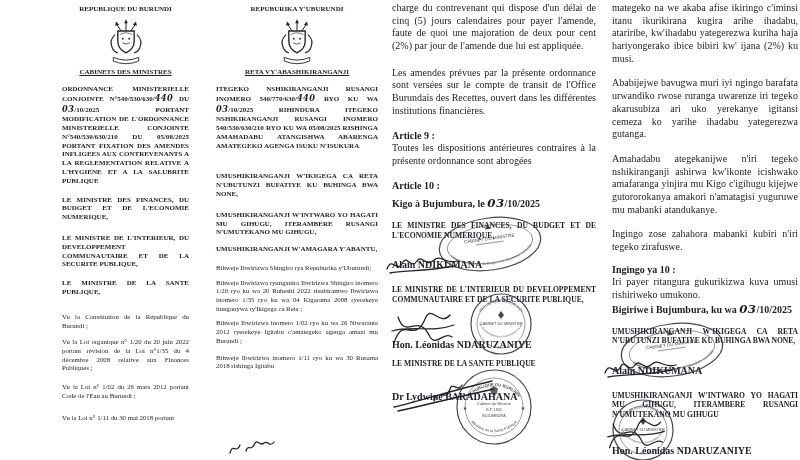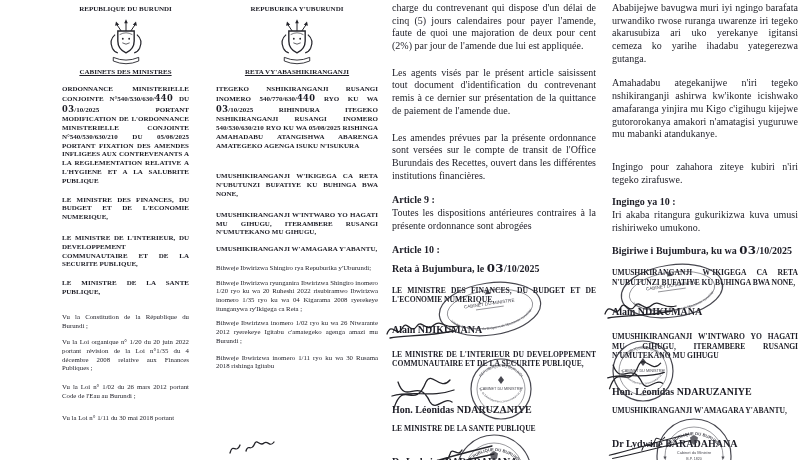--- a/index.html
+++ b/index.html
@@ -9,21 +9,21 @@
   .col{position:absolute}
   p{margin:0}
   .j{text-align:justify}
   .b{font-weight:bold}
   .ctr{text-align:center}
   .u{text-decoration:underline}
   .s68{font-size:6.8px;line-height:1.28}
   .s70{font-size:7px;line-height:1.26}
   .s72{font-size:10px;line-height:1.27}
   .s76{font-size:7.6px;line-height:1.25}
-  .hw{font-weight:bold;font-family:"DejaVu Serif",serif;font-size:1.18em;letter-spacing:.4px}
+  .hw{font-style:italic;font-weight:bold;font-family:"DejaVu Serif",serif;font-size:1.18em;letter-spacing:.4px}
   .arms{display:block;margin:3px auto}
   .sigarea{position:relative}
   .sg{position:absolute;left:0;right:0}
   .stamp{position:absolute;opacity:.9}
   .sk{fill:none;stroke:#34343d;stroke-width:1.2}
   .thin{stroke-width:.55}
   .st{fill:#34343d;text-anchor:middle;font-family:"Liberation Sans",sans-serif}
   .fl{fill:#34343d}
   .sig{position:absolute}
   .sig path{fill:none;stroke:#232329;stroke-width:1.3;stroke-linecap:round}
@@ -80,30 +80,29 @@
     <p class="j s68" style="margin-bottom:8px">Bihweje Ibwirizwa inomero 1/02 ryo ku wa 26 Ntwarante 2012 ryerekeye Igitabu c'amategeko agenga amazi mu Burundi ;</p>
     <p class="j s68">Bihweje Ibwirizwa inomero 1/11 ryo ku wa 30 Rusama 2018 rishinga Igitabu</p>
   </div>
 
   <svg class="sig" style="left:222px;top:438px" width="72" height="22" viewBox="0 0 72 22">
     <path d="M8 15 C11 4 14 17 18 7 M24 13 C26 5 29 15 33 5 C35 1 38 9 42 5 C46 2 48 10 52 4" stroke-width="1.1"></path>
   </svg>
 
   <div class="col" style="left:392px;top:2px;width:204px">
     <p class="j s72" style="margin-bottom:14px">charge du contrevenant qui dispose d'un délai de cinq (5) jours calendaires pour payer l'amende, faute de quoi une majoration de deux pour cent (2%) par jour de l'amende due lui est appliquée.</p>
-    <p class="j s72" style="margin-bottom:14px">Les agents visés par le présent article saisissent tout document d'identification du contrevenant remis à ce dernier sur présentation de la quittance de paiement de l'amende due.</p>
     <p class="j s72" style="margin-bottom:12px">Les amendes prévues par la présente ordonnance sont versées sur le compte de transit de l'Office Burundais des Recettes, ouvert dans les différentes institutions financières.</p>
     <div style="margin-bottom:12px">
       <div class="b s72">Article 9 :</div>
       <div class="j s72">Toutes les dispositions antérieures contraires à la présente ordonnance sont abrogées</div>
     </div>
     <div style="margin-bottom:4px">
       <div class="b s72">Article 10 :</div>
     </div>
-    <p class="b s72" style="margin-bottom:10px"><span>Reta à Bujumbura, le</span> <span class="hw">03</span><span>/10/2025</span></p>
+    <p class="b s72" style="margin-bottom:10px"><span>Kigo à Bujumbura, le</span> <span class="hw">03</span><span>/10/2025</span></p>
 
     <div class="sigarea" style="height:207px">
       <div class="sg b j s76" style="top:0">LE MINISTRE DES FINANCES, DU BUDGET ET DE L'ECONOMIE NUMERIQUE,</div>
       <div class="sg b s72" style="top:38px">Alain NDIKUMANA</div>
       <div class="sg b j s76" style="top:64px">LE MINISTRE DE L'INTERIEUR DU DEVELOPPEMENT COMMUNAUTAIRE ET DE LA SECURITE PUBLIQUE,</div>
       <div class="sg b s72" style="top:118px">Hon. Léonidas NDARUZANIYE</div>
       <div class="sg b j s76" style="top:138px">LE MINISTRE DE LA SANTE PUBLIQUE</div>
       <div class="sg b s72" style="top:170px">Dr Lydwine BARADAHANA</div>
 
       <svg class="stamp" style="left:44px;top:-6px;transform:rotate(-8deg)" width="108" height="58" viewBox="0 0 108 58">
@@ -154,28 +153,29 @@
       <svg class="sig" style="left:-4px;top:86px" width="70" height="44" viewBox="0 0 70 44">
         <path d="M6 36 C16 6 26 40 38 10 C44 -2 52 20 62 8 M10 10 C18 34 30 4 42 30 C48 40 56 24 64 30 M4 24 C24 18 44 26 66 18" stroke-width="1.4"></path>
       </svg>
       <svg class="sig" style="left:-2px;top:150px" width="108" height="42" viewBox="0 0 108 42">
         <path d="M4 36 C30 30 60 20 102 10 M8 40 C36 34 66 26 104 18 M44 30 C48 16 56 32 60 18 C62 10 68 22 72 14"></path>
       </svg>
     </div>
   </div>
 
   <div class="col" style="left:612px;top:2px;width:186px">
+    <p class="j s72" style="margin-bottom:12px">mategeko na we akaba afise ikiringo c'iminsi itanu ikurikirana kugira arihe ihadabu, atariribe, kw'ihadabu yategerezwa kuriha haja hariyongerako ibice bibiri kw' ijana (2%) ku musi.</p>
     <p class="j s72" style="margin-bottom:12px">Ababijejwe bavugwa muri iyi ngingo barafata urwandiko rwose ruranga uwarenze iri tegeko akarusubiza ari uko yerekanye igitansi cemeza ko yarihe ihadabu yategerezwa gutanga.</p>
-    <p class="j s72" style="margin-bottom:20px">Amahadabu ategekanijwe n'iri tegeko nshikiranganji ashirwa kw'ikonte icishwako amafaranga yinjira mu Kigo c'igihugu kijejwe gutororokanya amakori n'amatagisi yuguruwe mu mabanki atandukanye.</p>
+    <p class="j s72" style="margin-bottom:12px">Amahadabu ategekanijwe n'iri tegeko nshikiranganji ashirwa kw'ikonte icishwako amafaranga yinjira mu Kigo c'igihugu kijejwe gutororokanya amakori n'amatagisi yuguruwe mu mabanki atandukanye.</p>
     <div style="margin-bottom:10px">
-      <div class="j s72">Ingingo pour zahahora ziteye kubiri n'iri tegeko zirafuswe.</div>
-    </div>
-    <div style="margin-bottom:9px">
+      <div class="j s72">Ingingo zose zahahora mabanki kubiri n'iri tegeko zirafuswe.</div>
+    </div>
+    <div style="margin-bottom:0">
       <div class="b s72">Ingingo ya 10 :</div>
-      <div class="j s72">Iri akaba ritangura gukurikizwa kuva umusi rishiriweko umukono.</div>
+      <div class="j s72">Iri payer ritangura gukurikizwa kuva umusi rishiriweko umukono.</div>
     </div>
     <p class="b s72" style="margin-bottom:10px"><span>Bigiriwe i Bujumbura, ku wa</span> <span class="hw">03</span><span>/10/2025</span></p>
 
     <div class="sigarea" style="height:207px">
       <div class="sg b j s76" style="top:0">UMUSHIKIRANGANJI W'IKIGEGA CA RETA N'UBUTUNZI BUFATIYE KU BUHINGA BWA NONE,</div>
       <div class="sg b s72" style="top:38px">Alain NDIKUMANA</div>
       <div class="sg b j s76" style="top:64px">UMUSHIKIRANGANJI W'INTWARO YO HAGATI MU GIHUGU, ITERAMBERE RUSANGI N'UMUTEKANO MU GIHUGU</div>
       <div class="sg b s72" style="top:118px">Hon. Léonidas NDARUZANIYE</div>
       <div class="sg b j s76" style="top:138px">UMUSHIKIRANGANJI W'AMAGARA Y'ABANTU,</div>
       <div class="sg b s72" style="top:170px">Dr Lydwine BARADAHANA</div>

